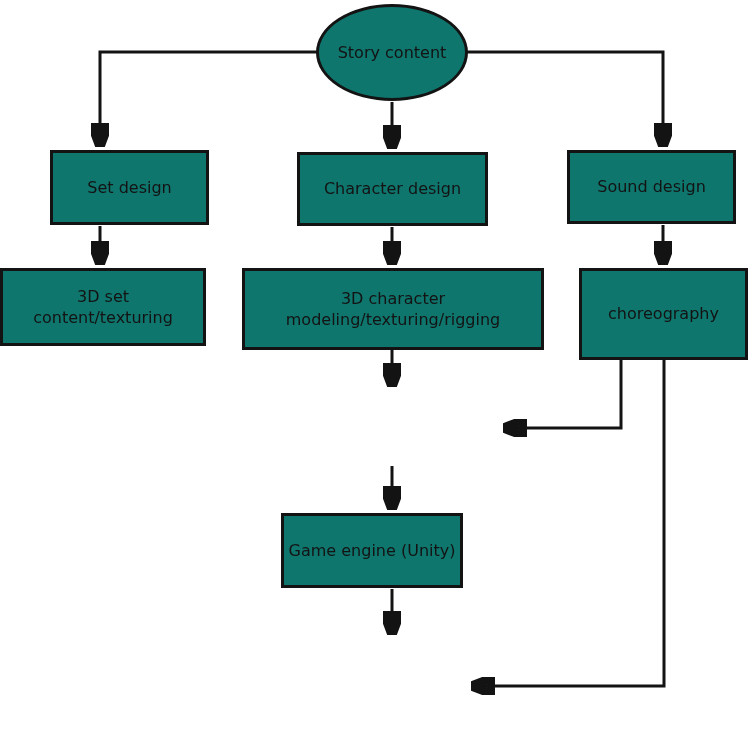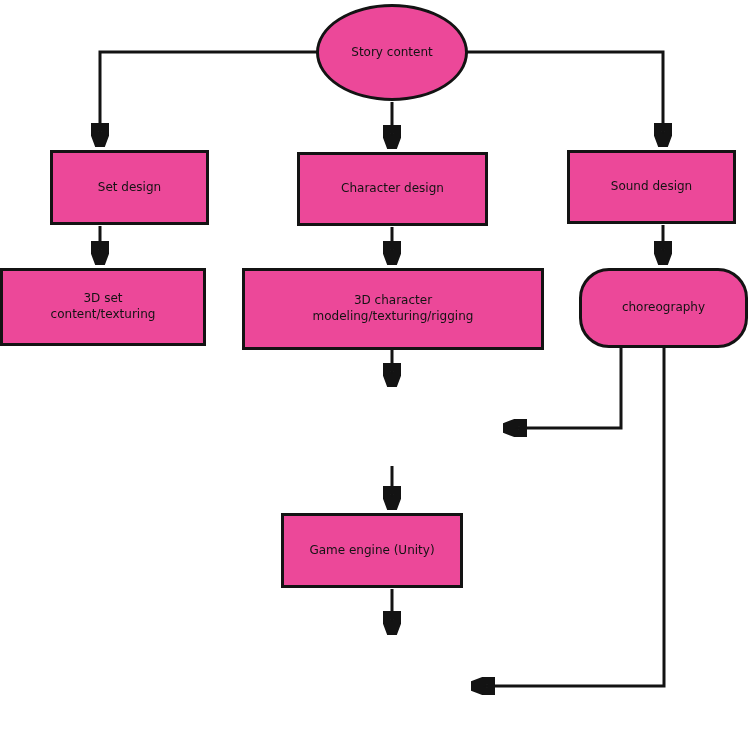--- a/index.html
+++ b/index.html
@@ -24,41 +24,41 @@
   }
   .wires path {
     fill: none;
     stroke: #131313;
     stroke-width: 3;
   }
   .node {
     position: absolute;
     z-index: 2;
     box-sizing: border-box;
-    background: #ec4899;
+    background: #0f766e;
     border: 3px solid #131313;
     display: flex;
     align-items: center;
     justify-content: center;
     text-align: center;
-    font-size: 12px;
+    font-size: 16px;
     line-height: 1.32;
     white-space: pre-line;
   }
   .ellipse {
     border-radius: 50%;
   }
   
   #n-story       { left: 316px; top: 4px;   width: 152px; height: 97px; }
   #n-setdesign   { left: 22px;  top: 150px; width: 159px; height: 75px; margin-left: 28px; }
   #n-chardesign  { left: 297px; top: 152px; width: 191px; height: 74px; }
   #n-sounddesign { left: 567px; top: 150px; width: 169px; height: 74px; }
   #n-setmodel    { left: 0px;   top: 268px; width: 206px; height: 78px; }
   #n-charmodel   { left: 242px; top: 268px; width: 302px; height: 82px; }
-  #n-choreo      { left: 579px; top: 268px; width: 169px; height: 80px; border-radius: 30px; }
+  #n-choreo      { left: 579px; top: 268px; width: 169px; height: 92px; }
   #n-mocap       { left: 287px; top: 390px; width: 213px; height: 75px; }
   #n-engine      { left: 281px; top: 513px; width: 182px; height: 75px; text-align: right; }
   #n-perf        { left: 318px; top: 637px; width: 150px; height: 98px; }
 </style>
 </head>
 <body>
 
 <div class="stage">
 
   <svg class="wires" width="750" height="738" viewBox="0 0 750 738" aria-hidden="true">

